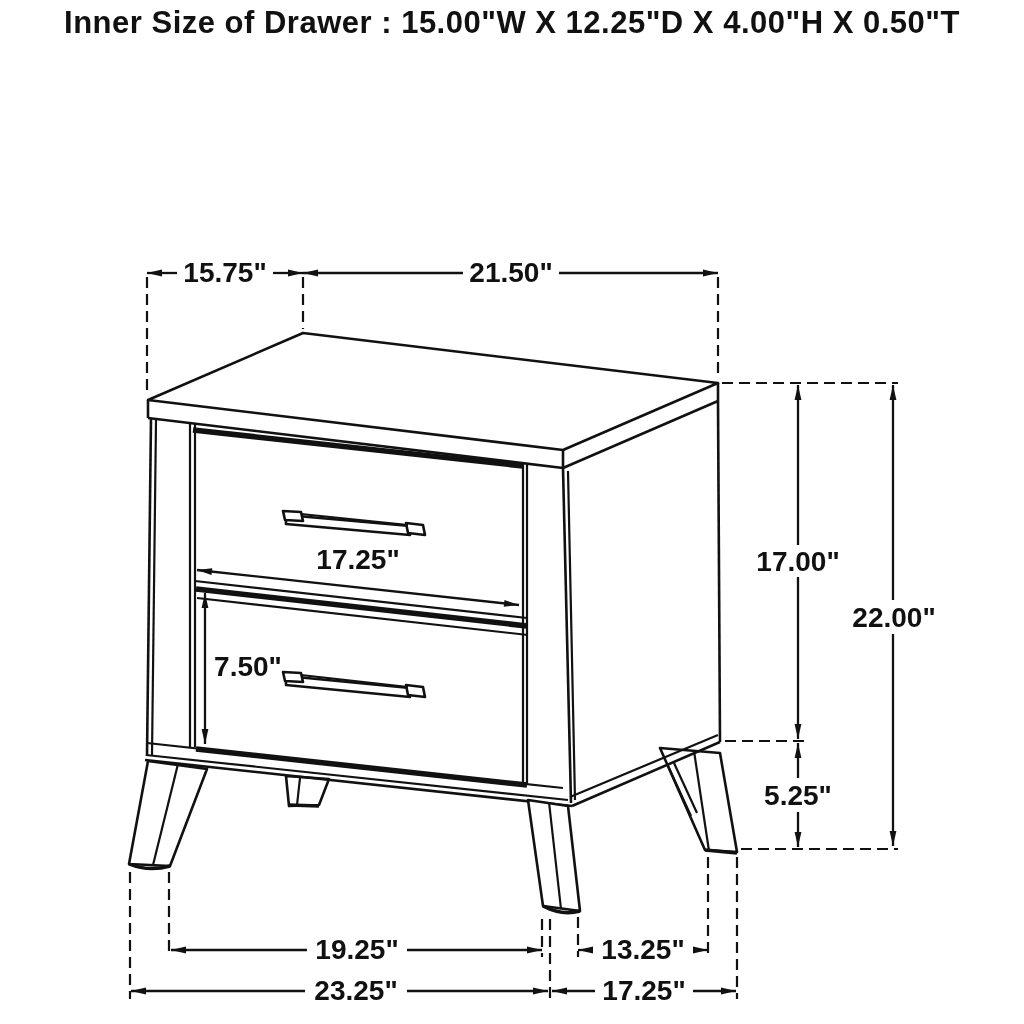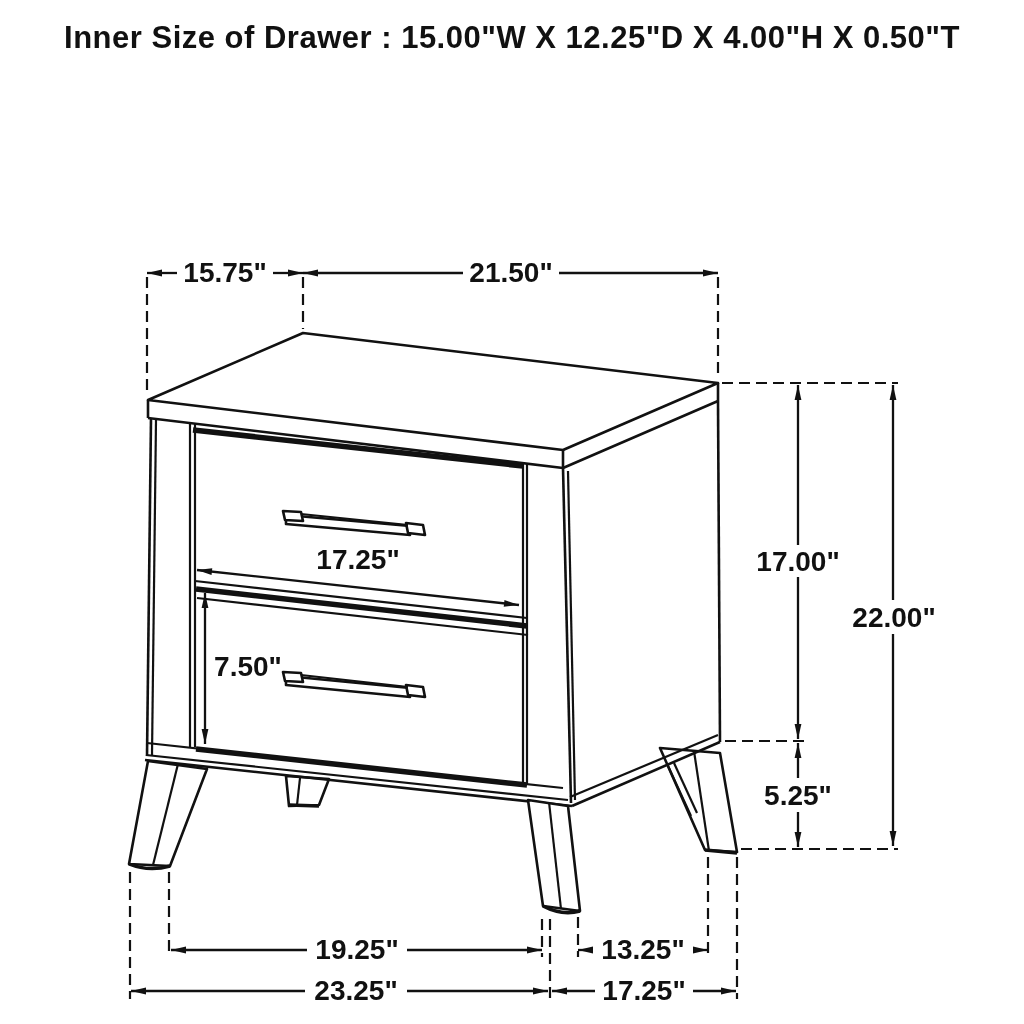--- a/index.html
+++ b/index.html
@@ -1,18 +1,18 @@
 <!DOCTYPE html>
 <html><head>
 <meta charset="utf-8">
 <style>
   html,body{margin:0;padding:0;background:#ffffff;}
   .canvas{position:relative;width:1024px;height:1024px;background:#ffffff;overflow:hidden;
           font-family:"Liberation Sans", sans-serif;}
-  .title{position:absolute;top:20px;left:0;width:100%;text-align:center;
+  .title{position:absolute;top:5px;left:0;width:100%;text-align:center;
          font-size:31px;font-weight:bold;color:#111;letter-spacing:0.5px;}
   svg{position:absolute;left:0;top:0;}
   .ln{fill:none;stroke:#111;stroke-width:2.6;stroke-linecap:butt;stroke-linejoin:round;}
   .thin{stroke-width:2.2;}
   .band{fill:none;stroke:#111;stroke-width:5.5;}
   .band3{fill:none;stroke:#111;stroke-width:3.5;}
   .leg{fill:#ffffff;stroke:#111;stroke-width:2.6;stroke-linejoin:round;}
   .face{fill:#ffffff;stroke:#111;stroke-width:2.6;stroke-linejoin:round;}
   .dim{fill:none;stroke:#111;stroke-width:2.3;}
   .dash{fill:none;stroke:#111;stroke-width:2.2;stroke-dasharray:11 6;}

